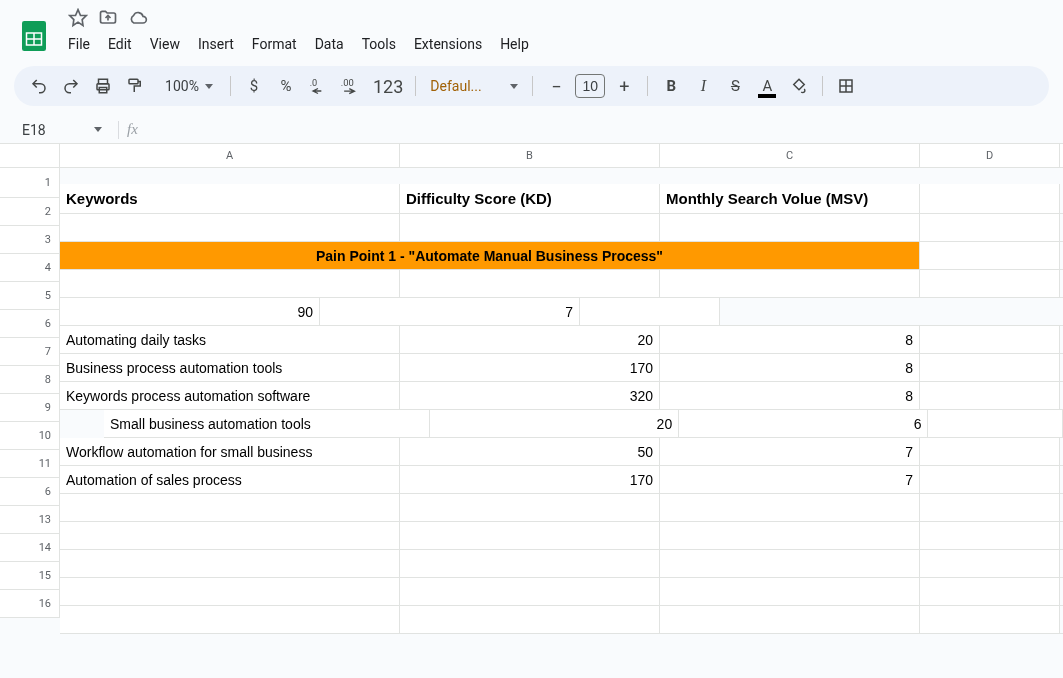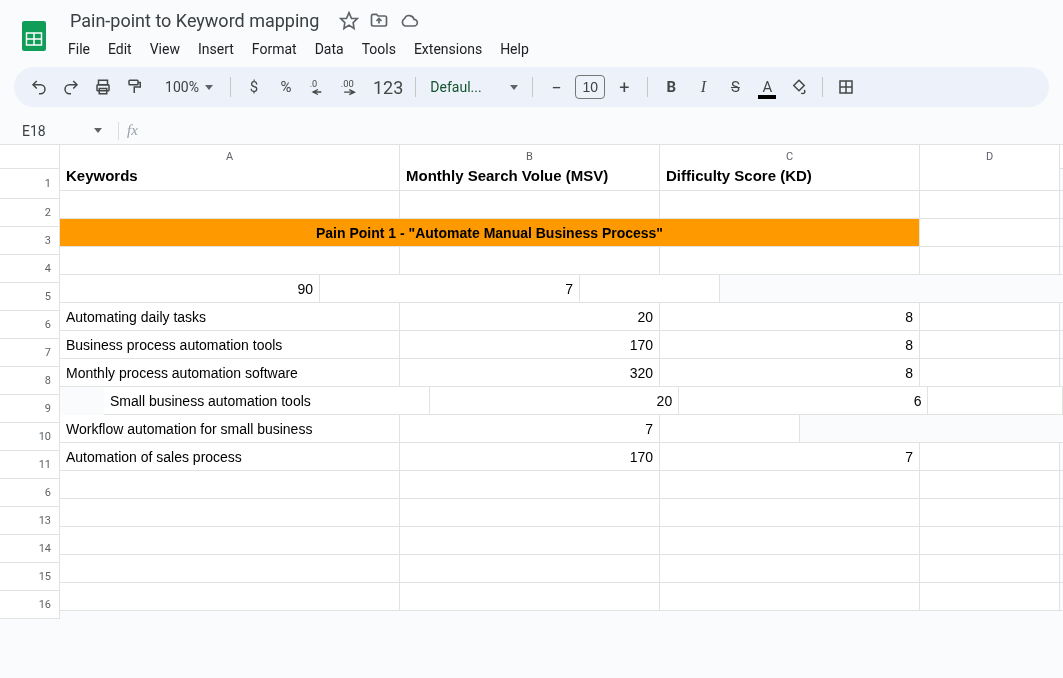--- a/index.html
+++ b/index.html
@@ -71,21 +71,21 @@
     font-size: 13px;
     padding: 0 4px;
   }
   .tsep { width:1px; height:20px; background:#c7c7c7; margin: 0 6px; }
   .zoom-box { display:flex; align-items:center; gap:2px; padding:0 4px;}
   .zoom-text { font-size:14px; color:#3c4043; padding:0 4px;}
   .font-box {
     display:flex; align-items:center; gap:6px;
     border-radius:4px; padding:0 6px; min-width:100px; cursor:pointer;
   }
-  .font-text { font-size:14px; color:#14532d; flex:1; overflow:hidden; text-overflow:ellipsis; white-space:nowrap;}
+  .font-text { font-size:14px; color:#a16207; flex:1; overflow:hidden; text-overflow:ellipsis; white-space:nowrap;}
   .size-group { display:flex; align-items:center; gap:4px;}
   .size-input {
     width: 30px; height:24px; text-align:center;
     border: 1px solid #747775; border-radius:4px;
     font-size:14px; color:#3c4043; background:transparent;
   }
   .text-color-btn { position:relative; }
   .text-color-btn .underline-bar{
     position:absolute; left:6px; right:6px; bottom:3px; height:4px; background:#000;
   }
@@ -127,21 +127,21 @@
   .rowheads {
     position:absolute; left:0; top:24px; width:60px;
     display:flex; flex-direction:column; background:#fff; border-right:1px solid #e1e3e1;
   }
   .rowhead {
     border-bottom:1px solid #e1e3e1;
     display:flex; align-items:center; justify-content:flex-end;
     font-size:11px; color:#5f6368; padding-right:8px;
   }
   .cells {
-    position:absolute; left:60px; top:16px; right:0;
+    position:absolute; left:60px; top:40px; right:0;
   }
   .row { display:flex; border-bottom:1px solid #e1e3e1;}
   .cell {
     border-right:1px solid #e1e3e1;
     font-family: Arial, sans-serif;
     font-size:14px; padding:2px 6px; display:flex; align-items:center;
     overflow:hidden; white-space:nowrap;
     background:#fff;
     color:#000;
   }
@@ -165,21 +165,20 @@
   <div class="logo">
     <svg viewBox="0 0 48 48">
       <rect x="8" y="4" width="32" height="40" rx="3" fill="#0f9d58"></rect>
       <rect x="14" y="20" width="20" height="16" fill="none" stroke="#fff" stroke-width="2"></rect>
       <line x1="14" y1="28" x2="34" y2="28" stroke="#fff" stroke-width="2"></line>
       <line x1="24" y1="20" x2="24" y2="36" stroke="#fff" stroke-width="2"></line>
     </svg>
   </div>
   <div class="title-area">
     <div class="title-row">
-      <div class="doc-title">Pain-point to Keyword mapping</div>
       <div class="title-icons">
         <div class="icon">
           <svg width="20" height="20" viewBox="0 0 24 24" fill="none" stroke="#5f6368" stroke-width="2">
               <polygon points="12 2 15 9 22 9 17 14 18 21 12 17 6 21 7 14 2 9 9 9"></polygon>
             </svg>
         </div>
         <div class="icon">
           <svg width="20" height="20" viewBox="0 0 24 24" fill="none" stroke="#5f6368" stroke-width="2">
               <path d="M3 6a2 2 0 0 1 2-2h4l2 2h8a2 2 0 0 1 2 2v8a2 2 0 0 1-2 2H5a2 2 0 0 1-2-2z"></path>
               <path d="M12 10v5"></path>
@@ -322,22 +321,22 @@
       <div class="rowhead" style="height: 28px;">13</div>
       <div class="rowhead" style="height: 28px;">14</div>
       <div class="rowhead" style="height: 28px;">15</div>
       <div class="rowhead" style="height: 28px;">16</div>
     </div>
 
   <div class="cells">
 
     <div class="row hdr-row" style="height:30px">
       <div class="cell bold" style="width:340px">Keywords</div>
+      <div class="cell bold" style="width:260px">Difficulty Score (KD)</div>
       <div class="cell bold" style="width:260px">Monthly Search Volue (MSV)</div>
-      <div class="cell bold" style="width:260px">Difficulty Score (KD)</div>
       <div class="cell" style="width:140px"></div>
     </div>
 
     <div class="row" style="height:28px">
       <div class="cell" style="width:340px"></div>
       <div class="cell" style="width:260px"></div>
       <div class="cell" style="width:260px"></div>
       <div class="cell" style="width:140px"></div>
     </div>
 
@@ -365,33 +364,34 @@
           <div class="cell right" style="width:260px">8</div>
           <div class="cell" style="width:140px"></div>
         </div>
         <div class="row" style="height: 28px;">
           <div class="cell" style="width:340px">Business process automation tools</div>
           <div class="cell right" style="width:260px">170</div>
           <div class="cell right" style="width:260px">8</div>
           <div class="cell" style="width:140px"></div>
         </div>
         <div class="row" style="height: 28px;">
-          <div class="cell" style="width:340px">Monthly process automation software</div>
+          <div class="cell" style="width:340px">Keywords process automation software</div>
           <div class="cell right" style="width:260px">320</div>
           <div class="cell right" style="width:260px">8</div>
           <div class="cell" style="width:140px"></div>
         </div>
         <div class="row" style="height: 28px; margin-left: 44px;">
           <div class="cell" style="width:340px">Small business automation tools</div>
           <div class="cell right" style="width:260px">20</div>
           <div class="cell right" style="width:260px">6</div>
           <div class="cell" style="width:140px"></div>
         </div>
         <div class="row" style="height: 28px;">
           <div class="cell" style="width:340px">Workflow automation for small business</div>
+          <div class="cell right" style="width:260px">50</div>
           <div class="cell right" style="width:260px">7</div>
           <div class="cell" style="width:140px"></div>
         </div>
         <div class="row" style="height: 28px;">
           <div class="cell" style="width:340px">Automation of sales process</div>
           <div class="cell right" style="width:260px">170</div>
           <div class="cell right" style="width:260px">7</div>
           <div class="cell" style="width:140px"></div>
         </div>
       </div>

